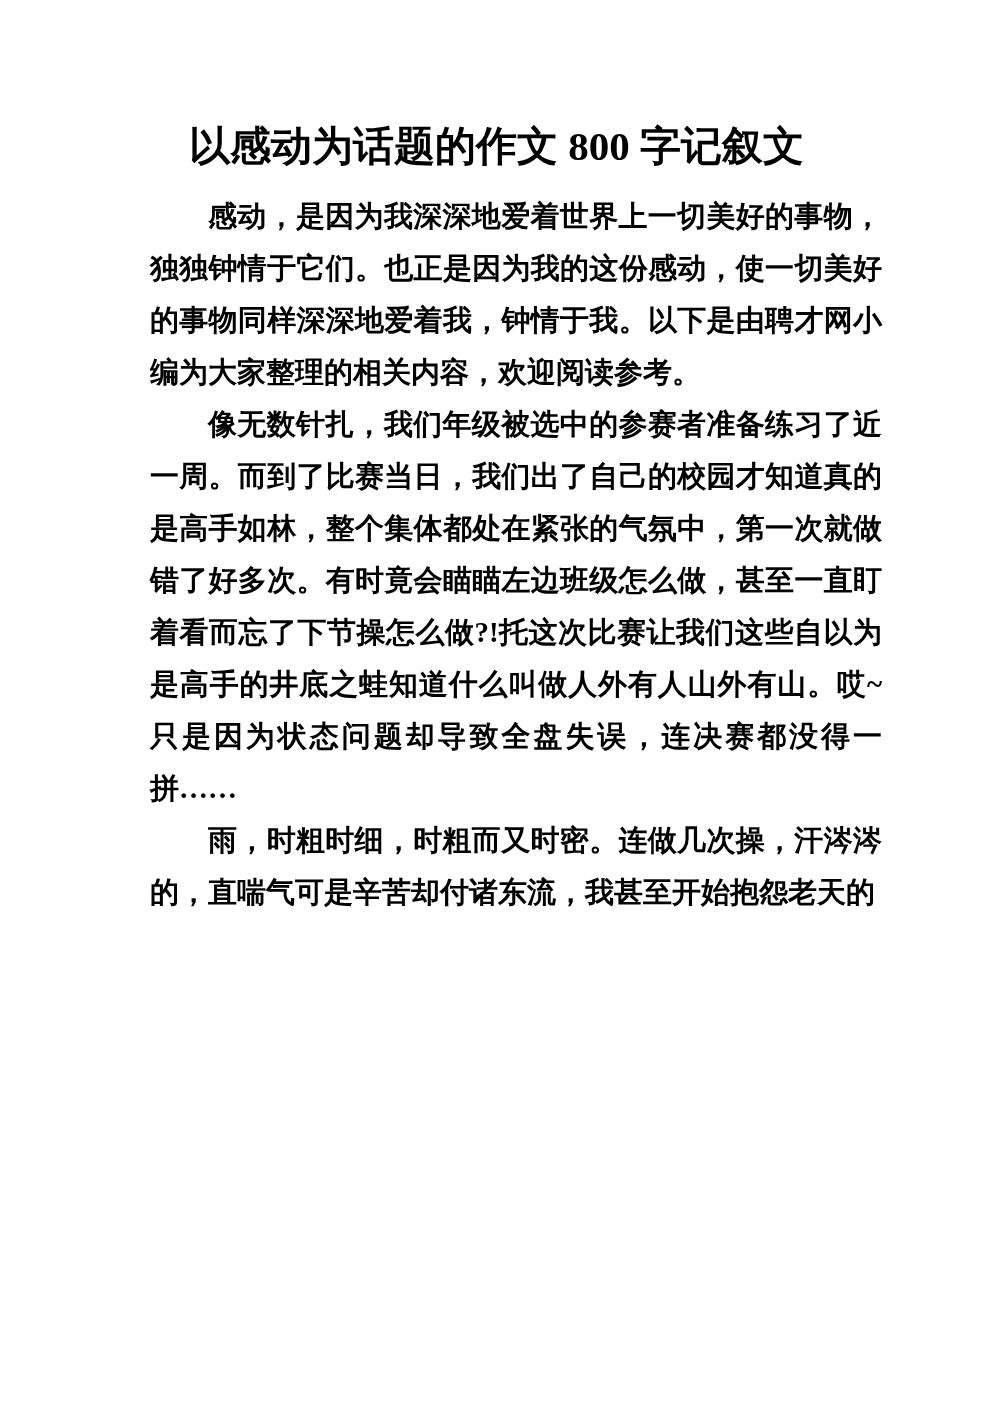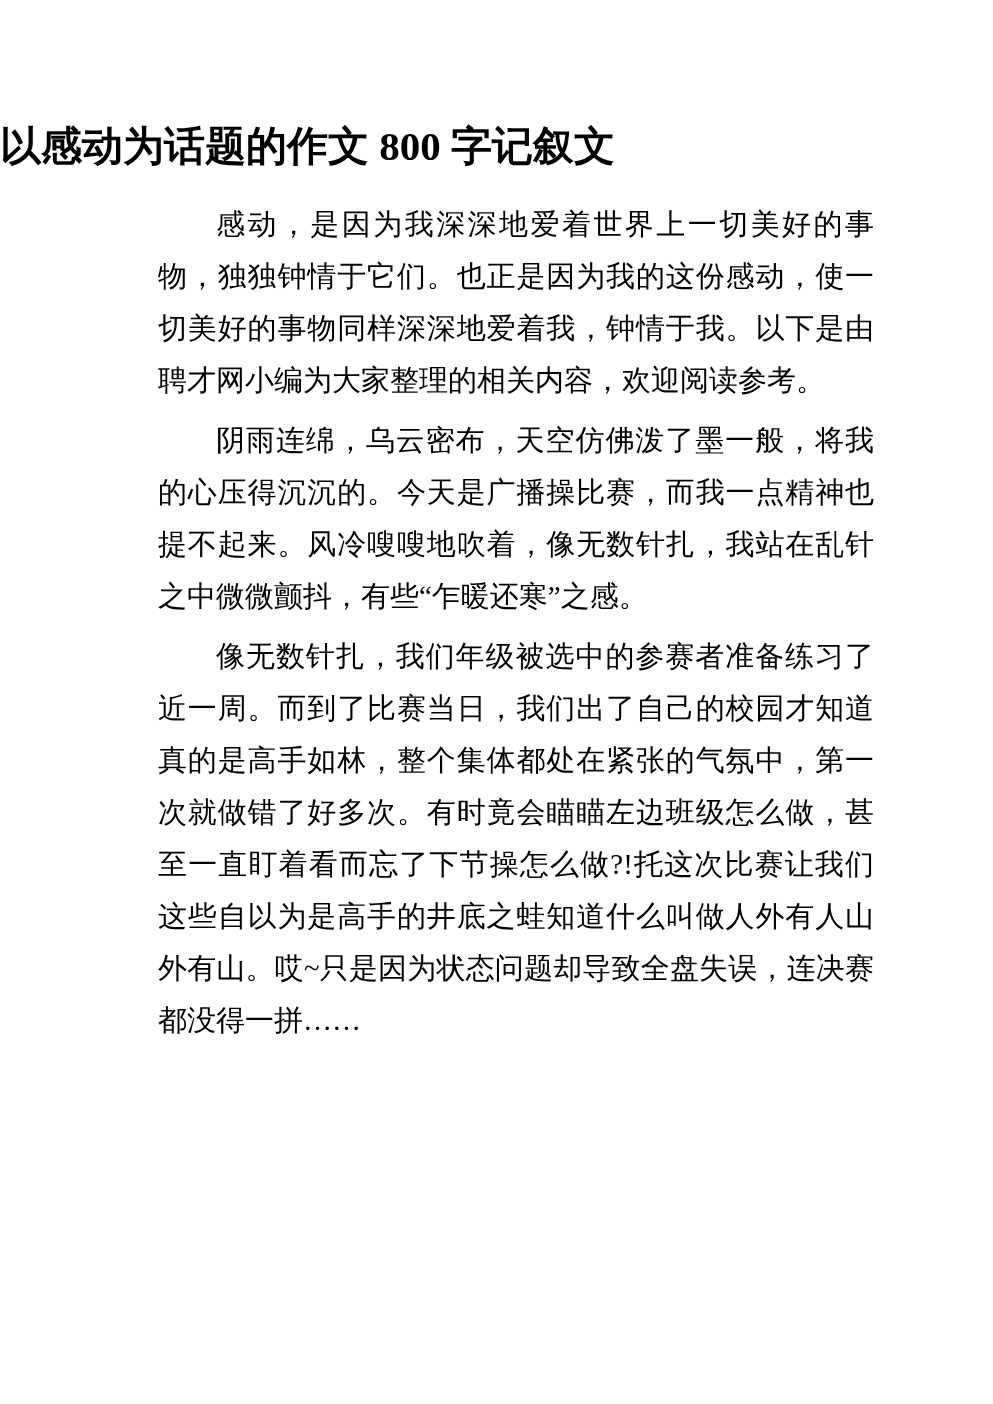--- a/index.html
+++ b/index.html
@@ -15,48 +15,50 @@
       color: #000000;
       overflow: hidden;
       font-family: "Liberation Serif", "DejaVu Serif", serif;
     }
     .doc-title {
       position: absolute;
       top: 122px;
       left: 0;
       width: 993px;
       margin: 0;
+      text-align: center;
       font-family: "Liberation Serif", "DejaVu Serif", serif;
       font-weight: bold;
       font-size: 41px;
       line-height: 48px;
       color: #000000;
       white-space: nowrap;
     }
     .essay-body {
       position: absolute;
       top: 190px;
       left: 150px;
       width: 732px;
       font-size: 29px;
       line-height: 52px;
       text-align: justify;
       color: #000000;
       letter-spacing: 0;
     }
     .essay-body p {
-      margin: 8px;
+      margin: 0;
       padding: 0;
       text-indent: 2em;
+      font-weight: bold;
     }
   </style>
 </head>
 <body>
 
 <div class="page">
   <h1 class="doc-title">以感动为话题的作文 800 字记叙文</h1>
 
   <div class="essay-body">
     <p>感动，是因为我深深地爱着世界上一切美好的事物，独独钟情于它们。也正是因为我的这份感动，使一切美好的事物同样深深地爱着我，钟情于我。以下是由聘才网小编为大家整理的相关内容，欢迎阅读参考。</p>
-    <p>阴雨连绵，乌云密布，天空仿佛泼了墨一般，将我的心压得沉沉的。今天是广播操比赛，而我一点精神也提不起来。风冷嗖嗖地吹着，像无数针扎，我站在乱针之中微微颤抖，有些“乍暖还寒”之感。</p>
     <p>像无数针扎，我们年级被选中的参赛者准备练习了近一周。而到了比赛当日，我们出了自己的校园才知道真的是高手如林，整个集体都处在紧张的气氛中，第一次就做错了好多次。有时竟会瞄瞄左边班级怎么做，甚至一直盯着看而忘了下节操怎么做?!托这次比赛让我们这些自以为是高手的井底之蛙知道什么叫做人外有人山外有山。哎~只是因为状态问题却导致全盘失误，连决赛都没得一拼……</p>
+    <p>雨，时粗时细，时粗而又时密。连做几次操，汗涔涔的，直喘气可是辛苦却付诸东流，我甚至开始抱怨老天的</p>
   </div>
 </div>
 
 </body></html>

